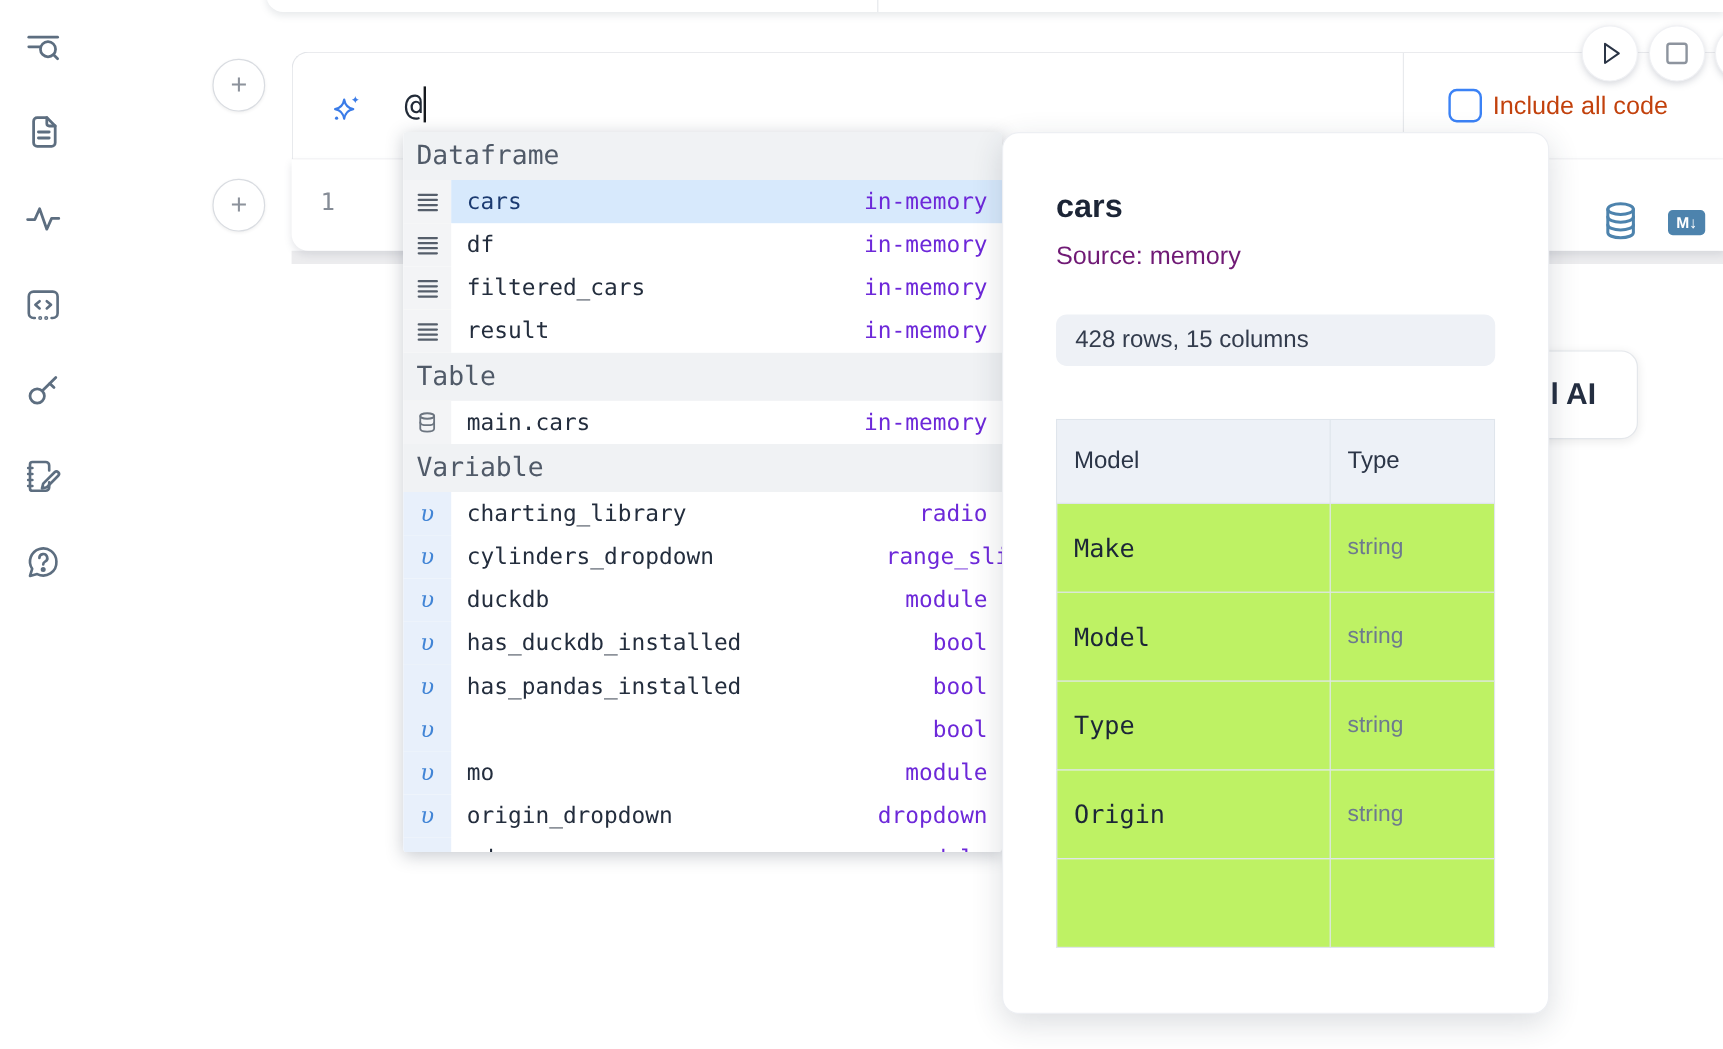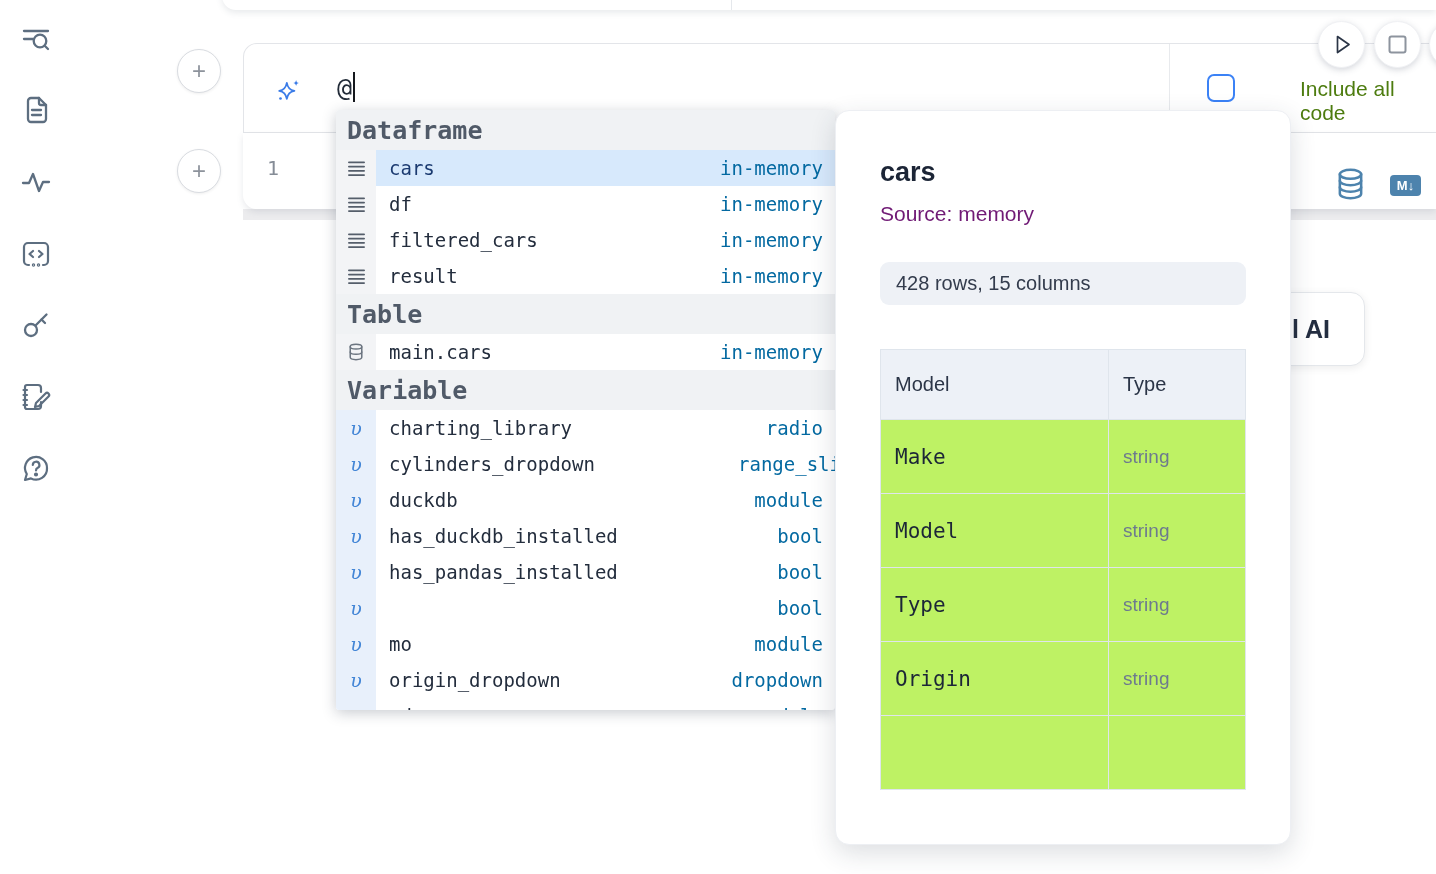--- a/index.html
+++ b/index.html
@@ -27,21 +27,21 @@
 
   
   .ai-panel{position:absolute;left:243px;top:43px;width:1193px;height:90px;background:#fff;
     border:1px solid #e3e5e9;border-right:none;border-radius:14px 0 0 0;box-sizing:border-box;z-index:2;}
   .sparkle{position:absolute;left:31px;top:33px;width:27px;height:27px;}
   .prompt-text{position:absolute;left:93px;top:28px;font-size:25px;color:#222b38;line-height:32px;}
   .caret{display:inline-block;width:2px;height:30px;background:#15181d;vertical-align:-6px;margin-left:1px;}
   .ai-panel .vdiv{position:absolute;left:925px;top:0;width:1px;height:88px;background:#e8eaed;}
   .checkbox{position:absolute;left:963px;top:30px;width:24px;height:24px;border:2px solid #3b82f6;
     border-radius:7px;background:#fff;cursor:pointer;}
-  .include-label{position:absolute;left:1056px;top:33px;font-size:21px;color:#4d7c0f;}
+  .include-label{position:absolute;left:1000px;top:33px;font-size:21px;color:#c2410c;}
 
   
   .circle-btn{position:absolute;width:45px;height:45px;border-radius:50%;background:#fff;
     border:1px solid #f0f1f4;box-shadow:0 2px 6px rgba(90,100,120,.25);z-index:4;}
   .circle-btn svg{position:absolute;left:0;top:0;}
 
   
   .code-cell{position:absolute;left:243px;top:133px;width:1193px;height:76px;background:#fff;
     border-radius:0 0 0 14px;box-shadow:0 3px 6px rgba(100,110,130,.15);z-index:2;}
   .line-no{position:absolute;left:24px;top:23px;font-size:20px;color:#858c96;}
@@ -54,30 +54,30 @@
   .ai-button{position:absolute;left:1195px;top:292px;width:170px;height:74px;background:#fff;
     border:1px solid #e4e7eb;border-radius:14px;box-shadow:0 2px 8px rgba(0,0,0,.08);z-index:5;box-sizing:border-box;
     display:flex;align-items:center;justify-content:flex-end;padding-right:34px;
     font-weight:bold;font-size:25px;color:#242e41;cursor:pointer;}
 
   
   .dropdown{position:absolute;left:336px;top:110px;width:499px;height:600px;background:#fff;z-index:10;
     box-shadow:0 3px 14px rgba(40,50,70,.25);border-radius:3px;overflow:hidden;
     font-family:"DejaVu Sans Mono",monospace;font-size:19px;}
   .sec-header{height:40px;display:flex;align-items:center;background:#f0f2f4;color:#505a68;
-    padding-left:11px;box-sizing:border-box;font-size:25px;font-weight:bold;}
+    padding-left:11px;box-sizing:border-box;font-size:22px;}
   .ac-row{height:36px;display:flex;align-items:stretch;cursor:pointer;}
   .gutter{width:40px;flex:0 0 40px;background:#f3f4f6;display:flex;align-items:center;justify-content:center;}
   .gutter.var{background:#e8f0fb;font-style:italic;color:#4285d6;font-size:19px;
     font-family:"DejaVu Serif",serif;}
   .ac-content{flex:1;display:flex;align-items:center;padding:0 12px 0 13px;min-width:0;}
   .ac-row.selected .ac-content{background:#d7e9fc;}
   .ac-row.selected .ac-name{color:#1b3a70;}
   .ac-name{color:#232d3d;white-space:nowrap;}
-  .ac-type{margin-left:auto;color:#0369a1;white-space:nowrap;}
+  .ac-type{margin-left:auto;color:#6d28d9;white-space:nowrap;}
   .ac-type.clip{margin-right:-18px;}
 
   
   .preview{position:absolute;left:835px;top:110px;width:456px;height:735px;background:#fff;z-index:20;
     border:1px solid #edeff3;border-radius:14px;box-shadow:0 8px 26px rgba(40,50,70,.16);
     box-sizing:border-box;padding:0 44px;overflow:hidden;}
   .pv-title{margin-top:46px;font-size:27px;font-weight:bold;color:#1c2536;}
   .pv-source{margin-top:14px;font-size:21px;color:#701a75;}
   .pv-badge{margin-top:36px;background:#eef1f6;border-radius:9px;padding:10px 16px;
     font-size:20px;color:#333c4d;box-sizing:border-box;width:100%;}

